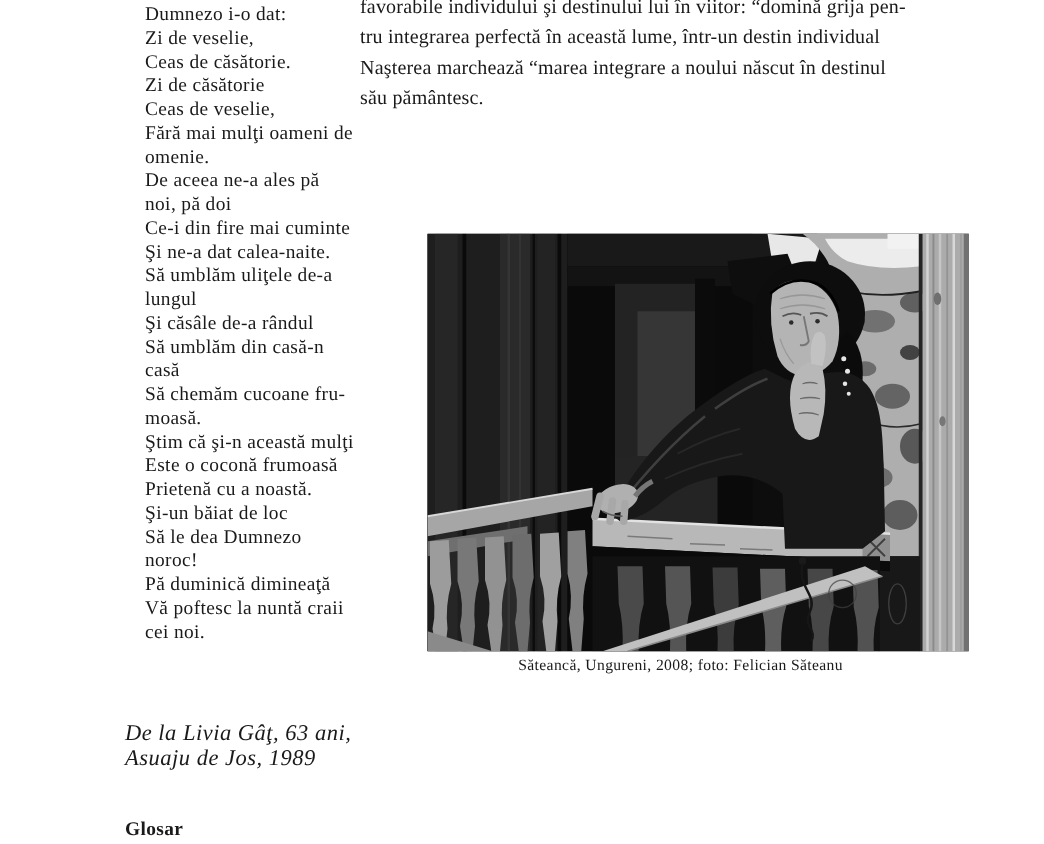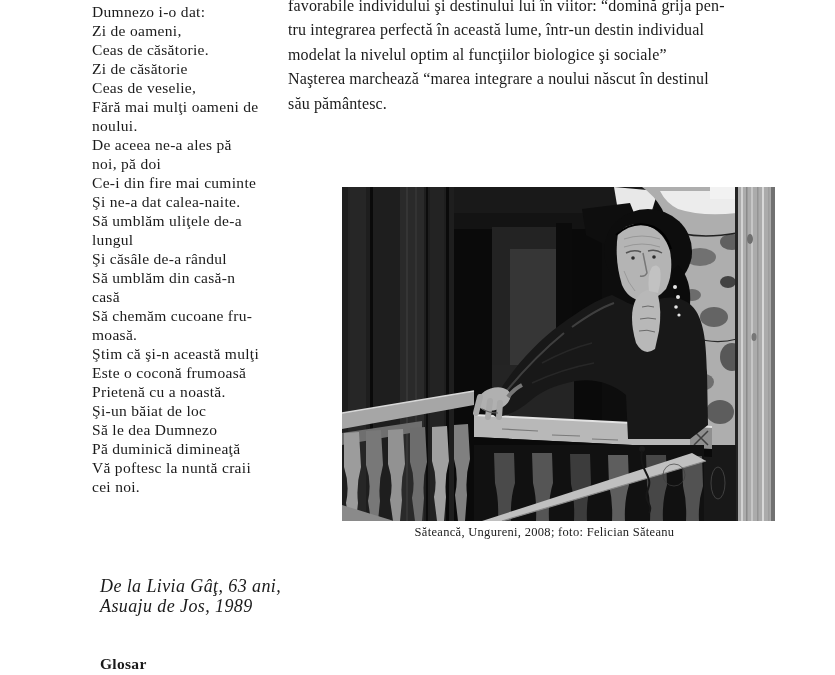--- a/index.html
+++ b/index.html
@@ -1,76 +1,76 @@
 <!DOCTYPE html>
 <html><head>
 <meta charset="utf-8">
 <style>
   html,body{margin:0;padding:0;}
   body{
     width:835px;height:675px;background:#ffffff;overflow:hidden;position:relative;
     font-family:"Liberation Serif","DejaVu Serif",serif;color:#1a1a1a;
   }
-  .poem{position:absolute;left:92px;top:2px;font-size:15.5px;line-height:19px;letter-spacing:.3px;}
+  .poem{position:absolute;left:116px;top:2px;font-size:15.5px;line-height:19px;letter-spacing:.3px;}
   .poem-line{white-space:nowrap;}
   .attribution{position:absolute;left:100px;top:577px;font-style:italic;font-size:18px;line-height:19.5px;letter-spacing:.4px;}
   .attr-line{white-space:nowrap;}
   .glossary-heading{position:absolute;left:100px;top:655px;font-weight:bold;font-size:15.5px;letter-spacing:.3px;}
   .paragraph{position:absolute;left:288px;top:-6px;font-size:16px;line-height:24.4px;letter-spacing:.15px;}
   .para-line{white-space:nowrap;}
   .photo-figure{position:absolute;left:300px;top:187px;width:405px;margin:0;padding-left:42px;}
   .photo{width:433px;height:334px;background:#0d0d0d;}
   .photo svg{display:block;width:100%;height:100%;}
   .caption{text-align:center;font-size:12.5px;letter-spacing:.3px;margin-top:4px;white-space:nowrap;}
 </style>
 </head>
 <body>
 
 <div>
 
   <div class="poem">
       <div class="poem-line">Dumnezo i-o dat:</div>
-      <div class="poem-line">Zi de oameni,</div>
+      <div class="poem-line">Zi de veselie,</div>
       <div class="poem-line">Ceas de căsătorie.</div>
       <div class="poem-line">Zi de căsătorie</div>
       <div class="poem-line">Ceas de veselie,</div>
       <div class="poem-line">Fără mai mulţi oameni de</div>
-      <div class="poem-line">noului.</div>
+      <div class="poem-line">omenie.</div>
       <div class="poem-line">De aceea ne-a ales pă</div>
       <div class="poem-line">noi, pă doi</div>
       <div class="poem-line">Ce-i din fire mai cuminte</div>
       <div class="poem-line">Şi ne-a dat calea-naite.</div>
       <div class="poem-line">Să umblăm uliţele de-a</div>
       <div class="poem-line">lungul</div>
       <div class="poem-line">Şi căsâle de-a rândul</div>
       <div class="poem-line">Să umblăm din casă-n</div>
       <div class="poem-line">casă</div>
       <div class="poem-line">Să chemăm cucoane fru-</div>
       <div class="poem-line">moasă.</div>
       <div class="poem-line">Ştim că şi-n această mulţi</div>
       <div class="poem-line">Este o coconă frumoasă</div>
       <div class="poem-line">Prietenă cu a noastă.</div>
       <div class="poem-line">Şi-un băiat de loc</div>
       <div class="poem-line">Să le dea Dumnezo</div>
+      <div class="poem-line">noroc!</div>
       <div class="poem-line">Pă duminică dimineaţă</div>
       <div class="poem-line">Vă poftesc la nuntă craii</div>
       <div class="poem-line">cei noi.</div>
     </div>
 
   <div class="attribution">
       <div class="attr-line">De la Livia Gâţ, 63 ani,</div>
       <div class="attr-line">Asuaju de Jos, 1989</div>
     </div>
 
   <div class="glossary-heading">Glosar</div>
 
   <div class="paragraph">
       <div class="para-line">favorabile individului şi destinului lui în viitor: “domină grija pen-</div>
       <div class="para-line">tru integrarea perfectă în această lume, într-un destin individual</div>
-      <div class="para-line">modelat la nivelul optim al funcţiilor biologice şi sociale”</div>
       <div class="para-line">Naşterea marchează “marea integrare a noului născut în destinul</div>
       <div class="para-line">său pământesc.</div>
     </div>
 
   <figure class="photo-figure">
     <div class="photo">
       <svg viewBox="0 0 433 334" preserveAspectRatio="none">
 
         <rect width="433" height="334" fill="#0d0d0d"></rect>
 

